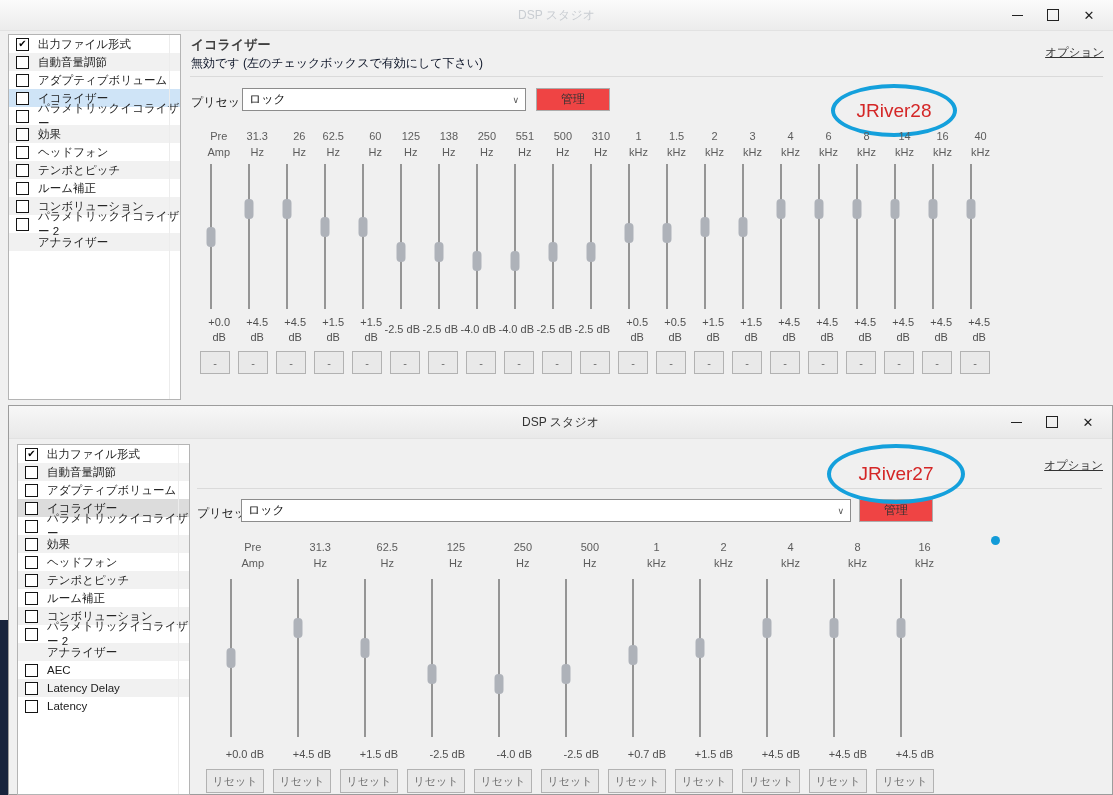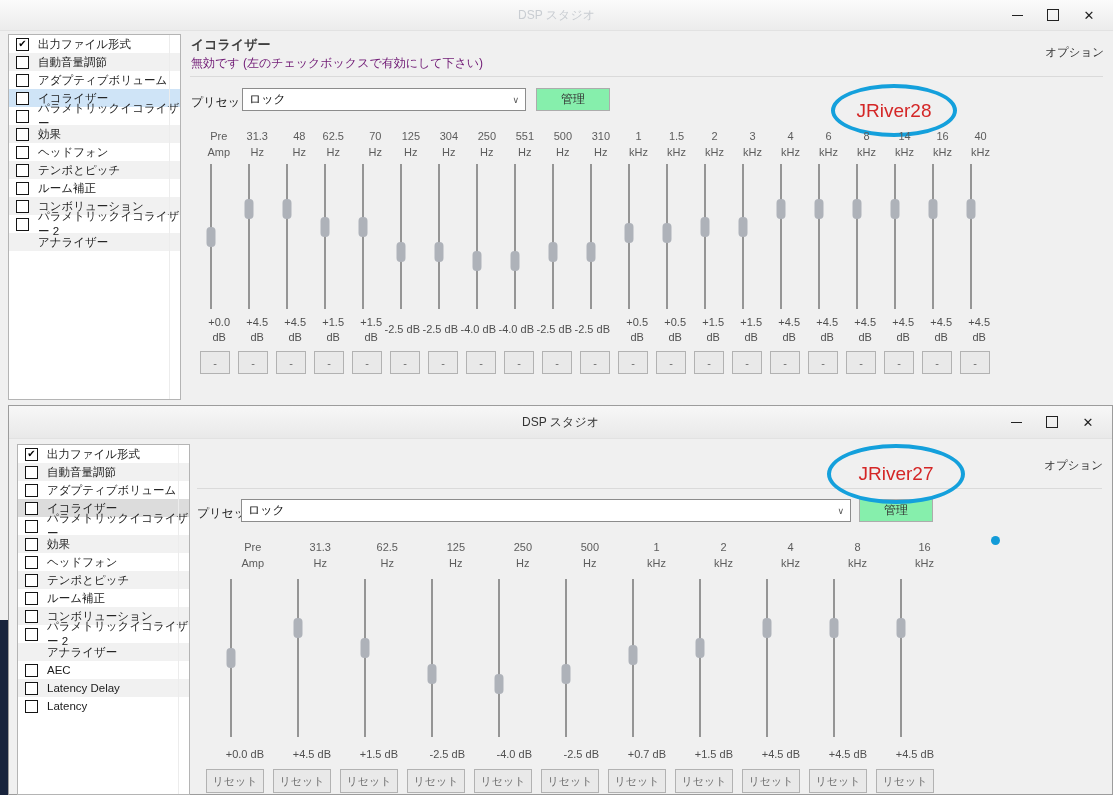--- a/index.html
+++ b/index.html
@@ -25,37 +25,37 @@
   #win1 .sidebar{left:8px;top:38px;width:173px;height:351px;}
   .sidebar::after{content:"";position:absolute;top:0;bottom:0;right:10px;width:1px;background:#ececec;}
   .srow{height:18px;display:flex;align-items:center;font-size:11.5px;color:#1c1c1c;padding-left:7px;}
   .srow.even{background:#f1f1f1;}
   .srow.sel-blue{background:#cfe4f7;}
   .srow.sel-gray{background:#dcdcdc;}
   .cb{width:11px;height:11px;border:1px solid #141414;background:#fff;margin-right:9px;flex:none;
       display:flex;align-items:center;justify-content:center;font-size:10px;line-height:1;color:#000;}
   .cb.nocb{border-color:transparent;background:transparent;}
   
-  .options{position:absolute;right:9px;font-size:11.5px;color:#333;cursor:pointer;}
+  .options{position:absolute;right:9px;font-size:11.5px;color:#333;text-decoration:underline;cursor:pointer;}
   #win0 .options{top:45px;}
   #win1 .options{top:52px;}
   .panel-title{position:absolute;left:191px;top:36px;font-size:13px;font-weight:700;color:#404040;}
-  .panel-sub{position:absolute;left:191px;top:55px;font-size:12px;color:#701a75;}
+  .panel-sub{position:absolute;left:191px;top:55px;font-size:12px;color:#0f172a;}
   .divider{position:absolute;height:1px;background:#dadada;right:10px;}
   #win0 .divider{top:76px;left:190px;}
   #win1 .divider{top:82px;left:188px;}
   .preset-label{position:absolute;font-size:12px;color:#222;}
   #win0 .preset-label{left:191px;top:94px;}
   #win1 .preset-label{left:188px;top:99px;}
   .combo{position:absolute;height:23px;background:#fff;border:1px solid #8c8c8c;box-sizing:border-box;
          display:flex;align-items:center;font-size:12px;color:#111;padding:0 6px;}
   #win0 .combo{left:242px;top:88px;width:284px;}
   #win1 .combo{left:232px;top:93px;width:610px;}
   .chev{position:absolute;right:6px;font-size:9px;color:#555;}
-  .btn{position:absolute;background:#86efac;border:1px solid #acacac;box-sizing:border-box;
+  .btn{position:absolute;background:#ef4444;border:1px solid #acacac;box-sizing:border-box;
        display:flex;align-items:center;justify-content:center;font-size:12px;color:#333;cursor:default;}
   #win0 .manage{left:536px;top:88px;width:74px;height:23px;}
   #win1 .manage{left:850px;top:93px;width:74px;height:23px;}
   .ellipse{position:absolute;border:4px solid #14a0dc;border-radius:50%;display:flex;align-items:center;justify-content:center;}
   #win0 .ellipse{left:831px;top:84px;width:118px;height:45px;}
   #win1 .ellipse{left:818px;top:38px;width:130px;height:52px;align-items:center;}
   .ellipse span{color:#d42626;font-size:19px;}
   .dot{position:absolute;width:9px;height:9px;border-radius:50%;background:#129bd8;}
   #win1 .dot{left:982px;top:130px;}
   
@@ -186,21 +186,21 @@
           <div class="thumb" style="top: 31.25%;"></div>
         </div>
         <div class="bval">
           <div>+4.5</div>
           <div>dB</div>
         </div>
         <div class="breset">-</div>
       </div>
       <div class="band">
         <div class="blabel">
-          <div>48</div>
+          <div>26</div>
           <div>Hz</div>
         </div>
         <div class="twrap">
           <div class="tline"></div>
           <div class="thumb" style="top: 31.25%;"></div>
         </div>
         <div class="bval">
           <div>+4.5</div>
           <div>dB</div>
         </div>
@@ -216,21 +216,21 @@
           <div class="thumb" style="top: 43.75%;"></div>
         </div>
         <div class="bval">
           <div>+1.5</div>
           <div>dB</div>
         </div>
         <div class="breset">-</div>
       </div>
       <div class="band">
         <div class="blabel">
-          <div>70</div>
+          <div>60</div>
           <div>Hz</div>
         </div>
         <div class="twrap">
           <div class="tline"></div>
           <div class="thumb" style="top: 43.75%;"></div>
         </div>
         <div class="bval">
           <div>+1.5</div>
           <div>dB</div>
         </div>
@@ -243,21 +243,21 @@
         </div>
         <div class="twrap">
           <div class="tline"></div>
           <div class="thumb" style="top: 60.42%;"></div>
         </div>
         <div class="bval">-2.5 dB</div>
         <div class="breset">-</div>
       </div>
       <div class="band">
         <div class="blabel">
-          <div>304</div>
+          <div>138</div>
           <div>Hz</div>
         </div>
         <div class="twrap">
           <div class="tline"></div>
           <div class="thumb" style="top: 60.42%;"></div>
         </div>
         <div class="bval">-2.5 dB</div>
         <div class="breset">-</div>
       </div>
       <div class="band">

